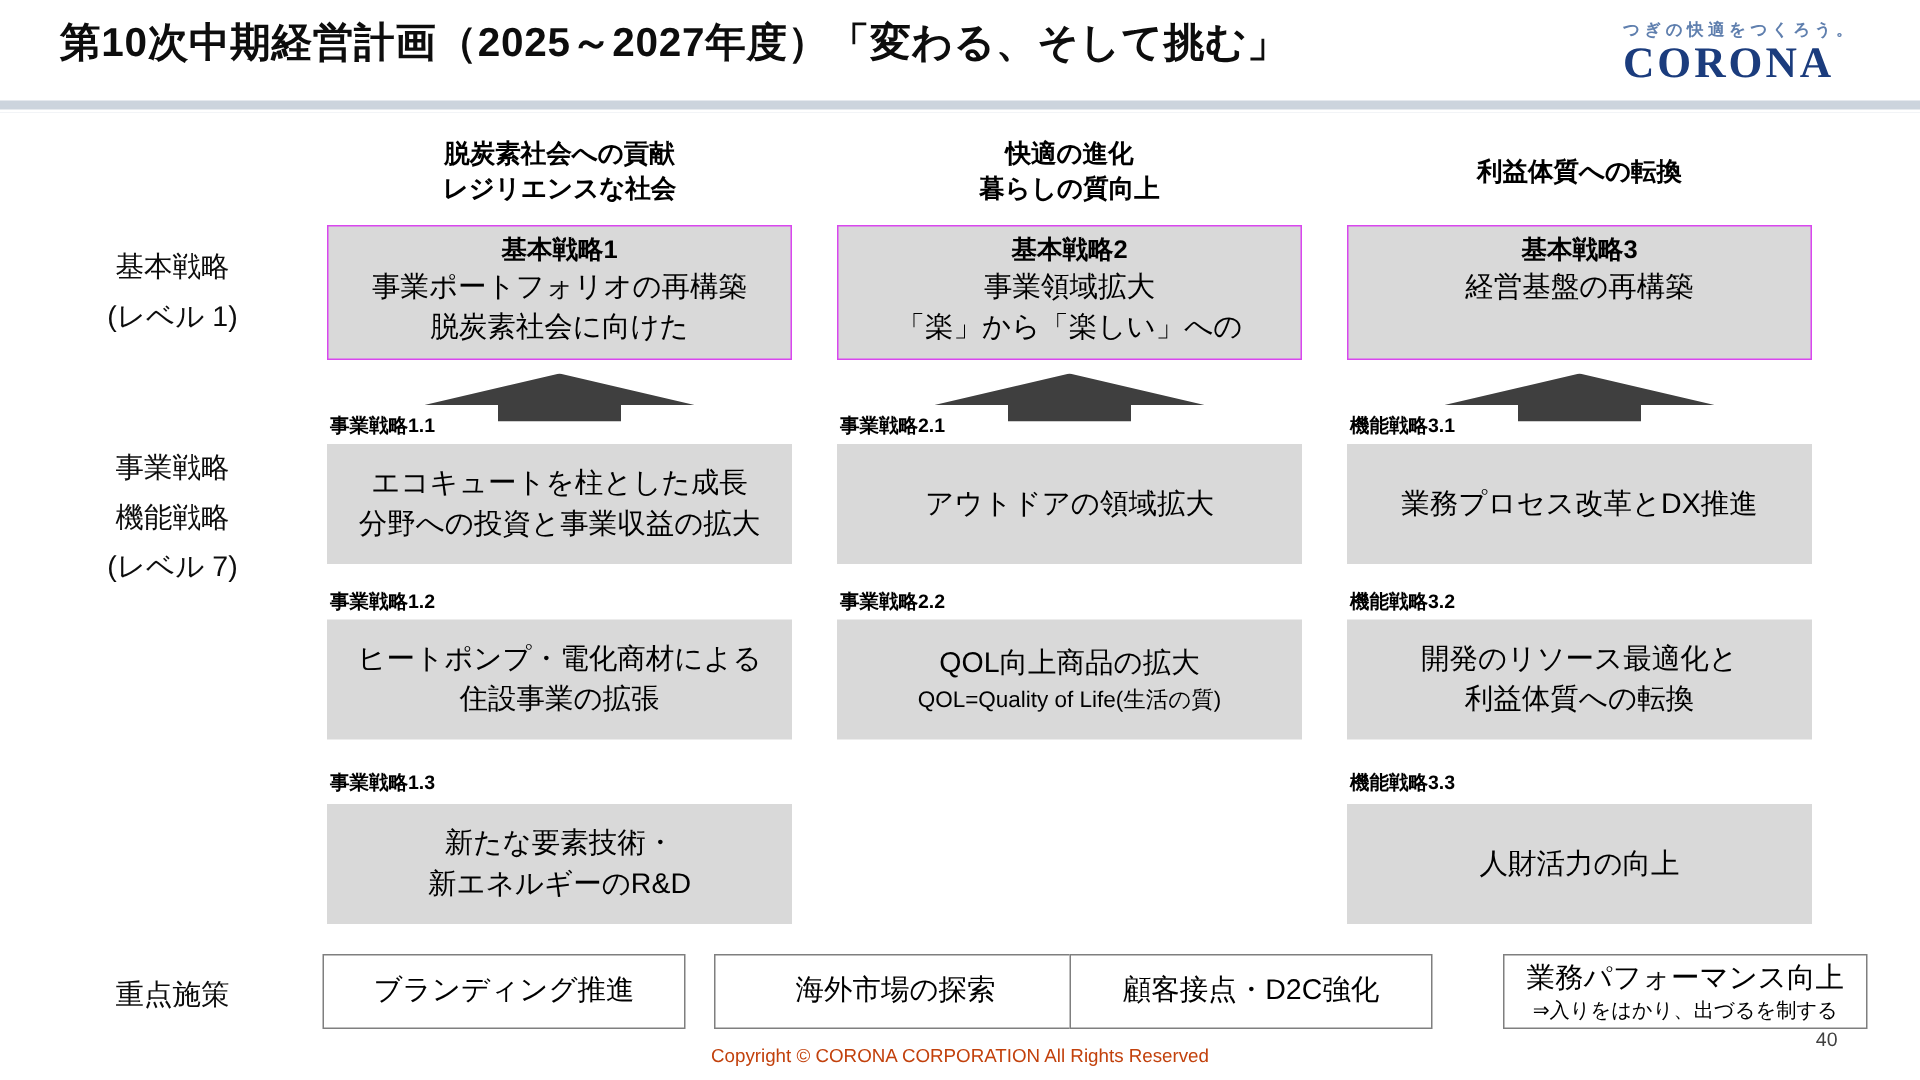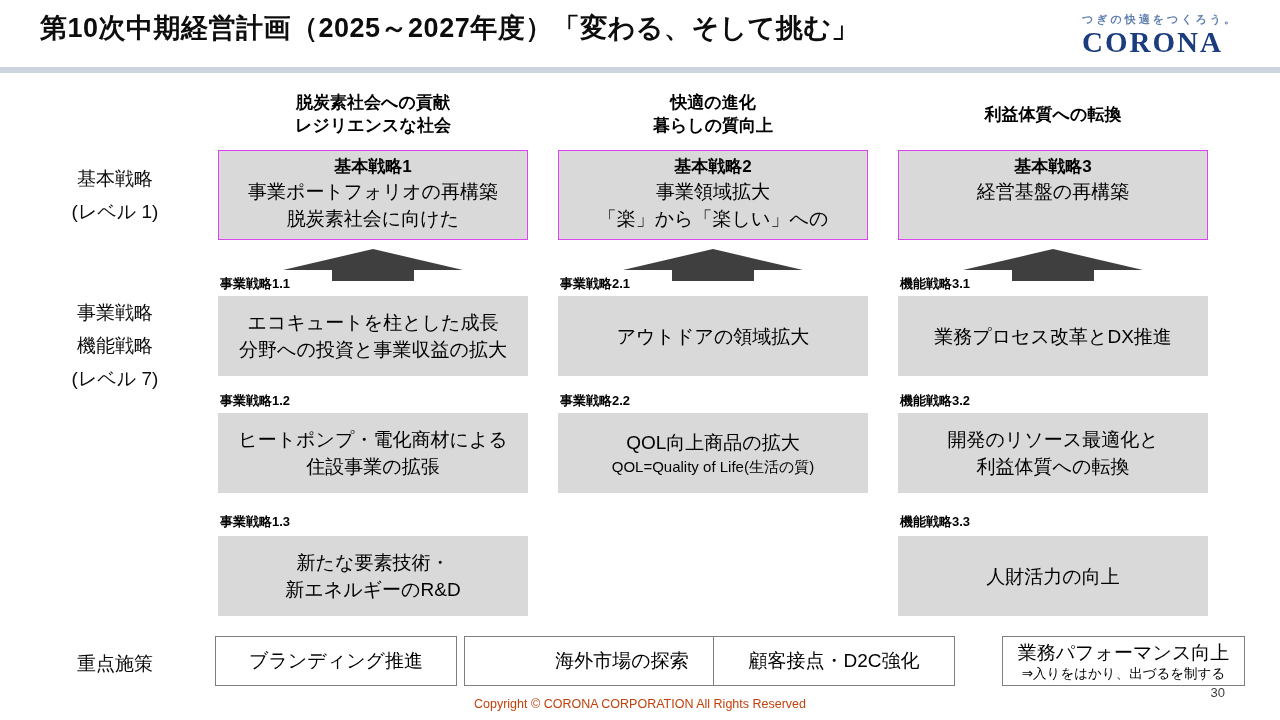--- a/index.html
+++ b/index.html
@@ -180,27 +180,27 @@
     </div>
     <div class="sub-label lbl-3">機能戦略3.3</div>
     <div class="sub-box box-3">
       <div>人財活力の向上</div>
     </div>
   </div>
 
   <div class="priority-box" style="left:215px; width:240px;">
     <div>ブランディング推進</div>
   </div>
-  <div class="priority-box" style="left:464px; width:240px;padding-left:37px;">
+  <div class="priority-box" style="left:476px; width:240px;">
     <div>海外市場の探索</div>
   </div>
   <div class="priority-box" style="left:713px; width:240px;">
     <div>顧客接点・D2C強化</div>
   </div>
   <div class="priority-box" style="left:962px; width:241px;margin-left:40px;">
     <div>業務パフォーマンス向上</div>
     <div class="small-line">⇒入りをはかり、出づるを制する</div>
   </div>
 
   <div class="footer">Copyright © CORONA CORPORATION All Rights Reserved</div>
-  <div class="page-number">30</div>
+  <div class="page-number">40</div>
 
 </div>
 
 </body></html>

